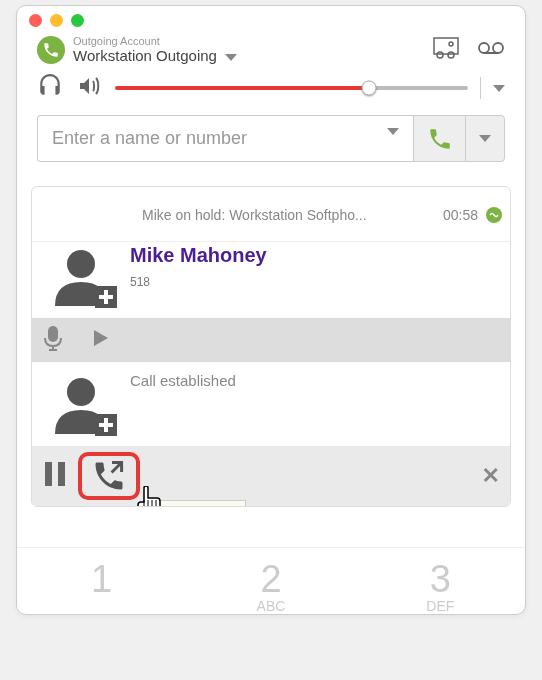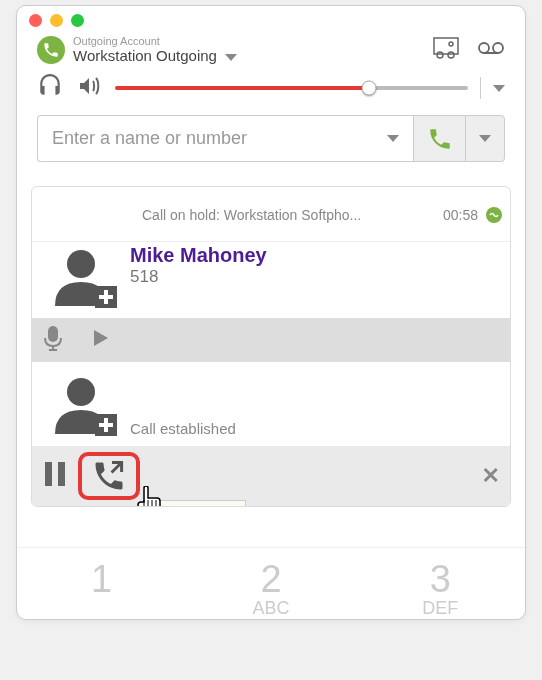--- a/index.html
+++ b/index.html
@@ -78,21 +78,20 @@
   }
   .dial-input {
     flex: 1;
     border: 1px solid #ccc;
     border-right: none;
     border-radius: 4px 0 0 4px;
     padding: 12px 14px;
     font-size: 18px;
     color: #999;
     display: flex;
-    align-items: center;
     justify-content: space-between;
     background: #fff;
   }
   .call-btn {
     width: 52px;
     border: 1px solid #ccc;
     border-right: none;
     background: #eee;
     display: flex;
     align-items: center;
@@ -132,35 +131,35 @@
   }
   .avatar {
     width: 90px;
     display: flex;
     align-items: flex-start;
     justify-content: center;
     padding-top: 4px;
   }
   .call-info { flex: 1; padding-top: 2px;}
   .caller-name { font-size: 20px; font-weight: 700; color: #4c1d95; }
-  .caller-ext { font-size: 17px; color: #777; margin-top: 0; }
+  .caller-ext { font-size: 12px; color: #777; margin-top: 8px; }
 
   .call-controls {
     background: #ddd;
     display: flex;
     align-items: center;
     padding: 6px 10px;
     gap: 24px;
   }
 
   .second-call {
     display: flex;
     padding: 8px;
   }
-  .second-info { flex: 1; padding-top: 2px; margin-top: 48px;}
+  .second-info { flex: 1; padding-top: 2px;}
   .second-status { font-size: 15px; color: #888; }
 
   .bottom-controls {
     background: #eaeaea;
     display: flex;
     align-items: center;
     padding: 6px 10px;
     position: relative;
   }
   .pause-btn { margin-right: 10px; }
@@ -199,21 +198,21 @@
     border-top: 1px solid #eee;
     padding-top: 12px;
     margin-top: 40px;
   }
   .dialkey {
     flex: 1;
     text-align: center;
     color: #ccc;
   }
   .dialkey .num { font-size: 38px; font-weight: 300; line-height: 1; }
-  .dialkey .let { font-size: 18px; }
+  .dialkey .let { font-size: 14px; }
 
   .chev { width: 0; height: 0; border-left: 6px solid transparent; border-right: 6px solid transparent; border-top: 7px solid #888; display: inline-block;}
 </style>
 </head>
 <body>
 
 <div class="window">
   <div class="titlebar">
     <div class="traffic tl-close"></div>
     <div class="traffic tl-min"></div>
@@ -281,21 +280,21 @@
           <path fill="#7cb342" d="M6.6 10.8c1.4 2.8 3.8 5.2 6.6 6.6l2.2-2.2c.3-.3.7-.4 1-.2 1.1.4 2.3.6 3.6.6.6 0 1 .4 1 1V20c0 .6-.4 1-1 1C10.6 21 3 13.4 3 4c0-.6.4-1 1-1h3.4c.6 0 1 .4 1 1 0 1.3.2 2.5.6 3.6.1.3 0 .7-.2 1l-2.2 2.2z"></path>
         </svg>
     </div>
     <div class="call-drop">
       <span class="chev"></span>
     </div>
   </div>
 
   <div class="call-card">
     <div class="call-status-row">
-      <span class="call-status-text">Call on hold: Workstation Softpho...</span>
+      <span class="call-status-text">Mike on hold: Workstation Softpho...</span>
       <span class="call-time">00:58</span>
       <span class="status-dot">
         <svg width="10" height="10" viewBox="0 0 10 10">
             <path d="M1 5 Q3 2 5 5 T9 5" fill="none" stroke="#fff" stroke-width="1.5"></path>
           </svg>
       </span>
     </div>
     <div class="call-body">
       <div class="avatar">
         <svg width="72" height="64" viewBox="0 0 72 64">

